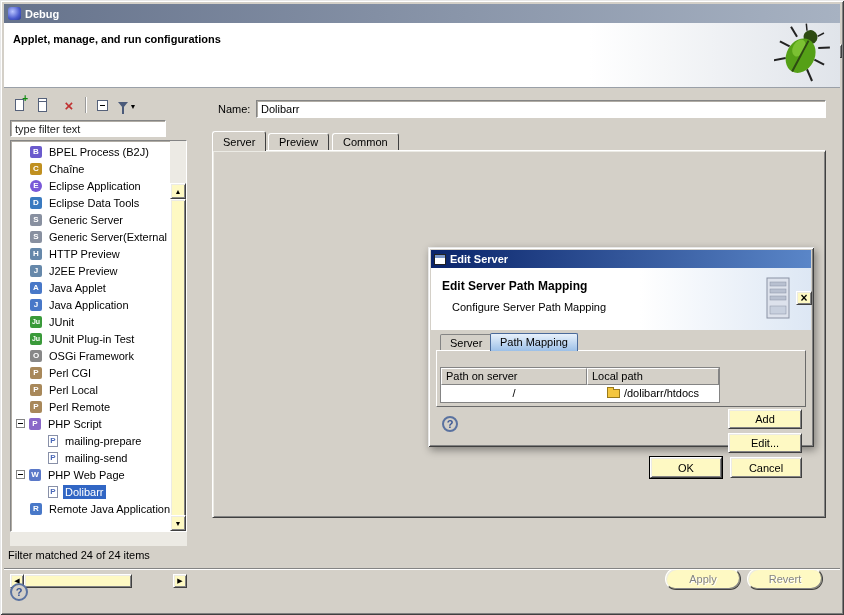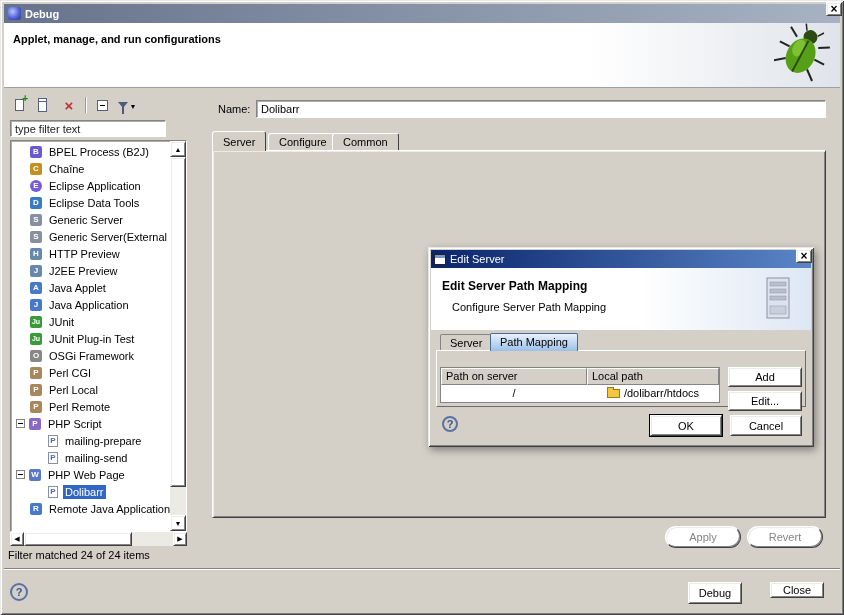--- a/index.html
+++ b/index.html
@@ -5,25 +5,25 @@
   html,body{margin:0;padding:0;background:#9a9a9a;}
   *{box-sizing:border-box;}
   .window{
     position:relative;width:844px;height:615px;background:#d4d0c8;
     font-family:"Liberation Sans",sans-serif;font-size:11px;color:#000;
     box-shadow:inset 1px 1px 0 #e8e8e8, inset -1px -1px 0 #404040, inset 2px 2px 0 #fff, inset -2px -2px 0 #808080;
     overflow:hidden;
   }
   
   .btn{
-    position:absolute;background:#ffffff;
+    position:absolute;background:#fef9c3;
     border:1px solid;border-color:#fff #404040 #404040 #fff;
     box-shadow:inset 1px 1px 0 #ecebe5, inset -1px -1px 0 #848484;
     display:flex;align-items:center;justify-content:center;
-    font:11px "Liberation Sans",sans-serif;cursor:default;white-space:nowrap;
+    font:11px "Liberation Sans",sans-serif;cursor:default;white-space:nowrap;margin-top:42px;
   }
   .btn.disabled{color:#848484;text-shadow:1px 1px 0 #fff;border-radius:11px;}
   .default-btn{box-shadow:0 0 0 1px #000, inset 1px 1px 0 #ecebe5, inset -1px -1px 0 #848484;}
   .tinput{
     position:absolute;background:#fff;border:1px solid;border-color:#848484 #fff #fff #848484;
     box-shadow:inset 1px 1px 0 #b0aca4;padding:1px 4px;font:11px "Liberation Sans",sans-serif;color:#000;
   }
   .tinput.disabled{color:#848484;}
   .combo{position:absolute;background:#fff;border:1px solid;border-color:#848484 #fff #fff #848484;box-shadow:inset 1px 1px 0 #b0aca4;display:flex;align-items:center;}
   .combo .combo-text{flex:1;padding:0 4px;overflow:hidden;white-space:nowrap;}
@@ -106,21 +106,21 @@
   .name-input{left:256px;top:100px;width:570px;height:18px;}
   .tab{position:absolute;top:133px;height:18px;line-height:17px;padding:0 10px;background:#d4d0c8;border:1px solid;border-color:#fff #404040 #404040 #fff;border-bottom:none;border-radius:3px 3px 0 0;z-index:1;}
   .tab.active{top:131px;height:20px;line-height:20px;z-index:3;}
   .tabpanel{position:absolute;left:212px;top:150px;width:614px;height:368px;background:#d4d0c8;border:1px solid;border-color:#fff #404040 #404040 #fff;box-shadow:inset 1px 1px 0 #ecebe5, inset -1px -1px 0 #848484;z-index:2;}
   .sep-line{position:absolute;left:4px;right:4px;top:568px;height:2px;border-top:1px solid #848484;border-bottom:1px solid #fff;}
   
   .modal{position:absolute;left:428px;top:247px;width:386px;height:200px;background:#d4d0c8;
     box-shadow:2px 3px 8px rgba(0,0,0,.4), inset 1px 1px 0 #e8e8e8, inset -1px -1px 0 #404040, inset 2px 2px 0 #fff, inset -2px -2px 0 #808080;z-index:20;}
   .modal-titlebar{position:absolute;left:3px;top:3px;right:3px;height:18px;background:linear-gradient(to right,#0a246a,#5a86c8);display:flex;align-items:center;gap:4px;padding-left:3px;}
   .modal-title-icon{width:12px;height:11px;background:#fff;border:1px solid #222;box-shadow:inset 0 3px 0 #7a96c8;flex:none;}
-  .modal-title-text{color:#fff;font-weight:normal;text-align:center;}
+  .modal-title-text{color:#fff;font-weight:bold;text-align:center;}
   .modal-close{width:16px;height:14px;top:2px;right:2px;}
   .modal-banner{position:absolute;left:3px;top:21px;right:3px;height:62px;background:linear-gradient(to right,#ffffff 55%,#dde7f4);}
   .banner-heading{left:11px;top:11px;font-weight:bold;font-size:12px;}
   .banner-sub{left:21px;top:33px;}
   .server-art{position:absolute;right:16px;top:8px;}
   .mtab{position:absolute;height:17px;line-height:16px;padding:0 9px;background:#d4d0c8;border:1px solid #848484;border-bottom:none;border-radius:2px 2px 0 0;z-index:1;}
   .mtab.active{background:linear-gradient(#e8f1fb,#9cc0e8);border-color:#4a6a9a;z-index:3;}
   .mpanel{position:absolute;left:8px;top:103px;width:370px;height:57px;background:#d4d0c8;border:1px solid;border-color:#fff #6a6a6a #6a6a6a #fff;z-index:2;}
   .mtable{position:absolute;left:12px;top:120px;width:280px;background:#fff;border:1px solid #848484;z-index:4;}
   .mtable .hrow{display:flex;height:17px;}
@@ -297,21 +297,21 @@
     <div class="btn sb-left glyph-left"></div>
     <div class="btn hthumb"></div>
     <div class="btn sb-right glyph-right"></div>
   </div>
   <div class="filter-status label">Filter matched 24 of 24 items</div>
 
   <div class="label name-label">Name:</div>
   <input class="tinput name-input" value="Dolibarr" style="">
 
   <div class="tab active" style="left:212px;">Server</div>
-  <div class="tab" style="left:268px;">Configure</div>
+  <div class="tab" style="left:268px;">Preview</div>
   <div class="tab" style="left:332px;">Common</div>
   <div class="tabpanel"></div>
 
   <div class="group" style="left:222px;top:164px;width:596px;height:126px;">
     <span class="legend">Server</span>
   </div>
   <div class="label" style="left:232px;top:190px;">Server Debugger:</div>
   <div class="combo" style="left:340px;top:186px;width:130px;height:20px;">
     <span class="combo-text">XDebug</span>
     <span class="combo-btn">

